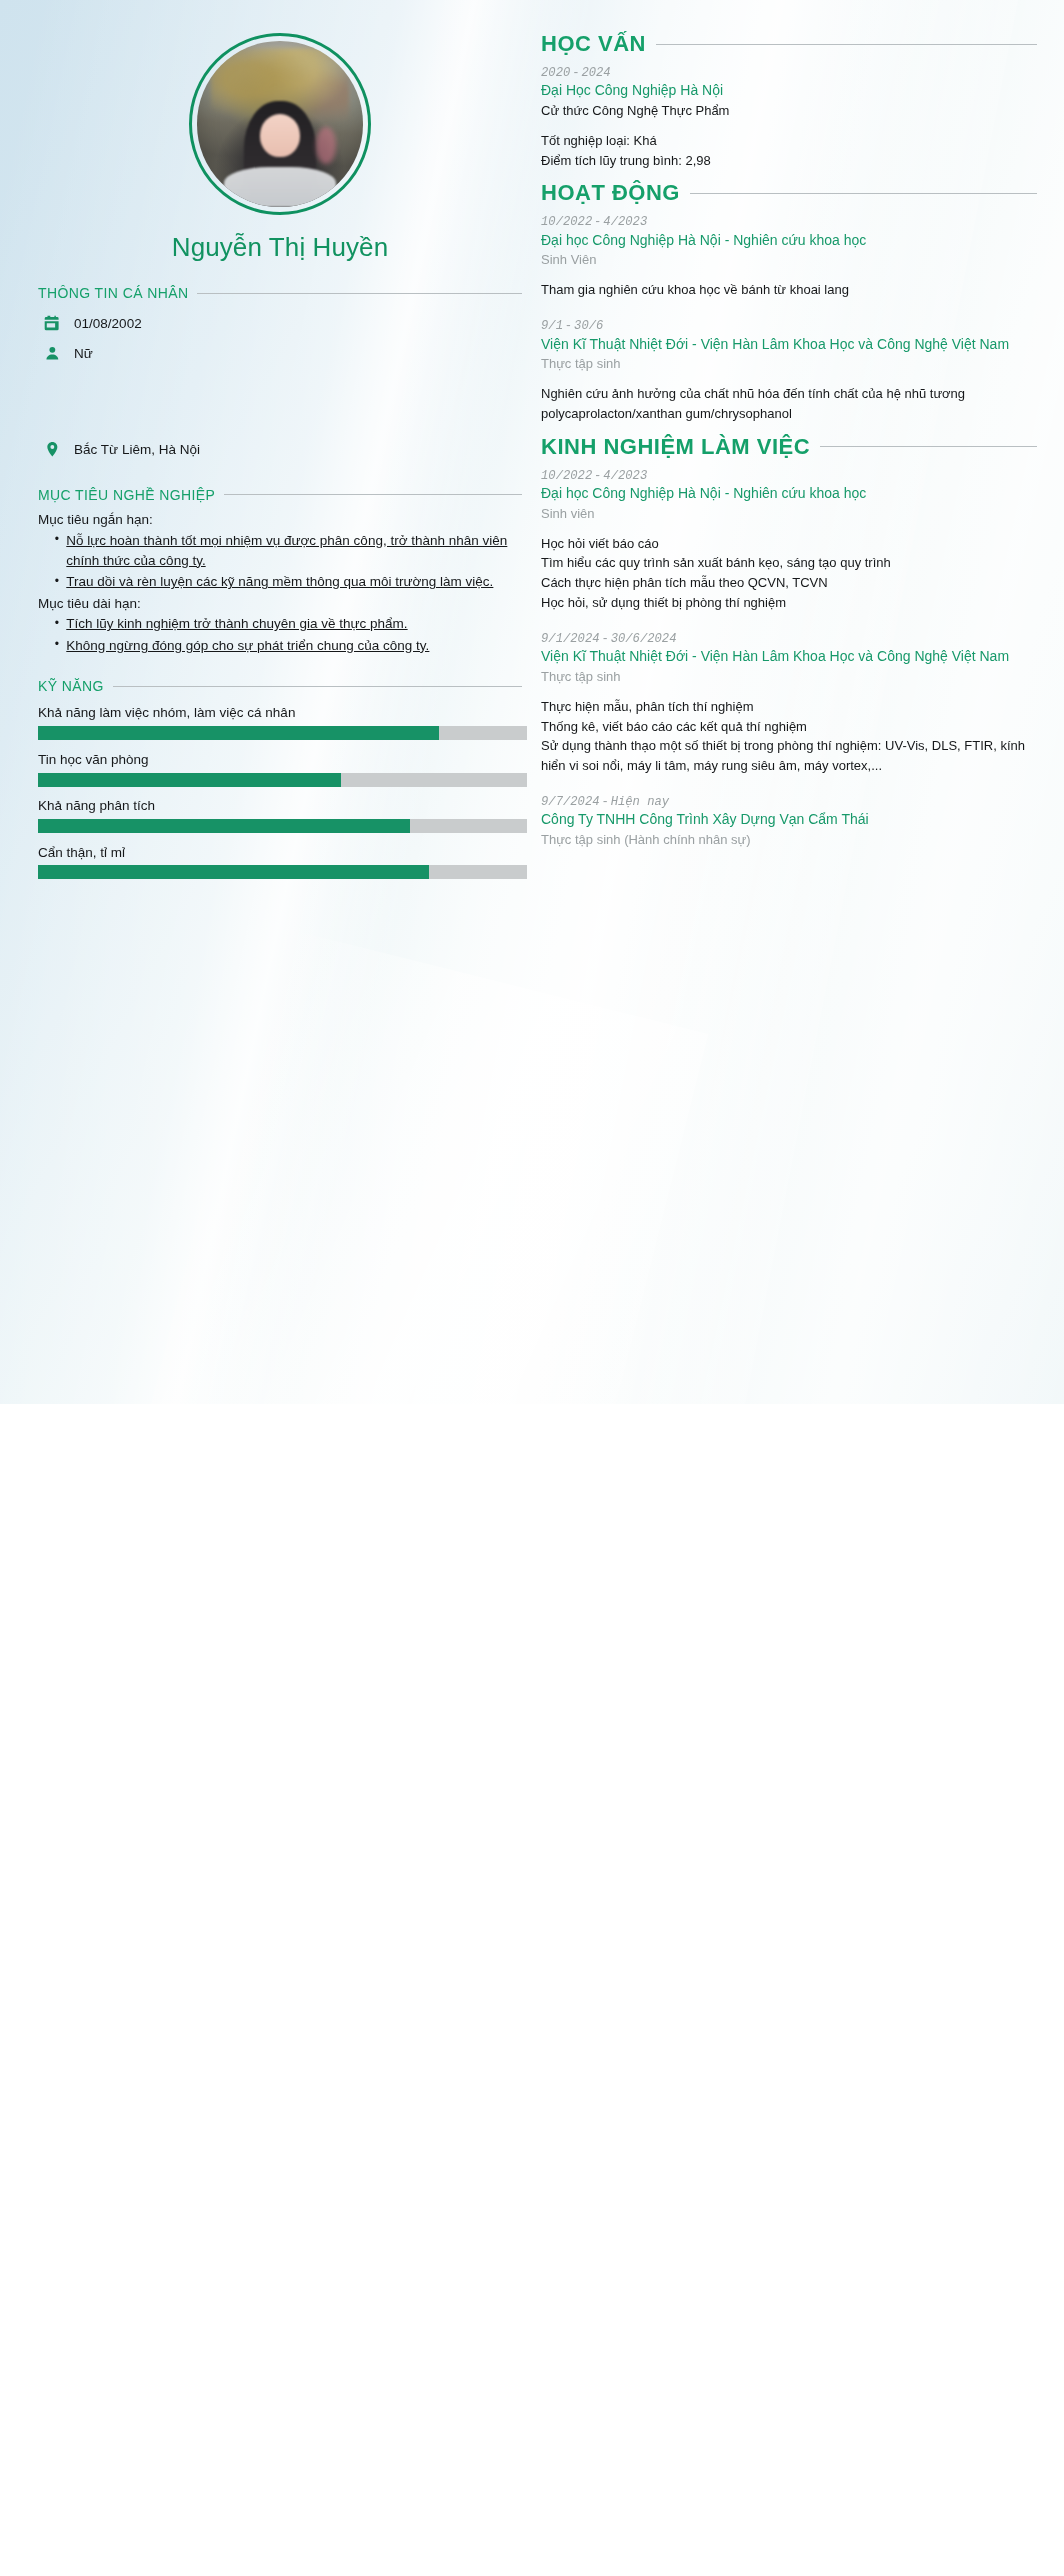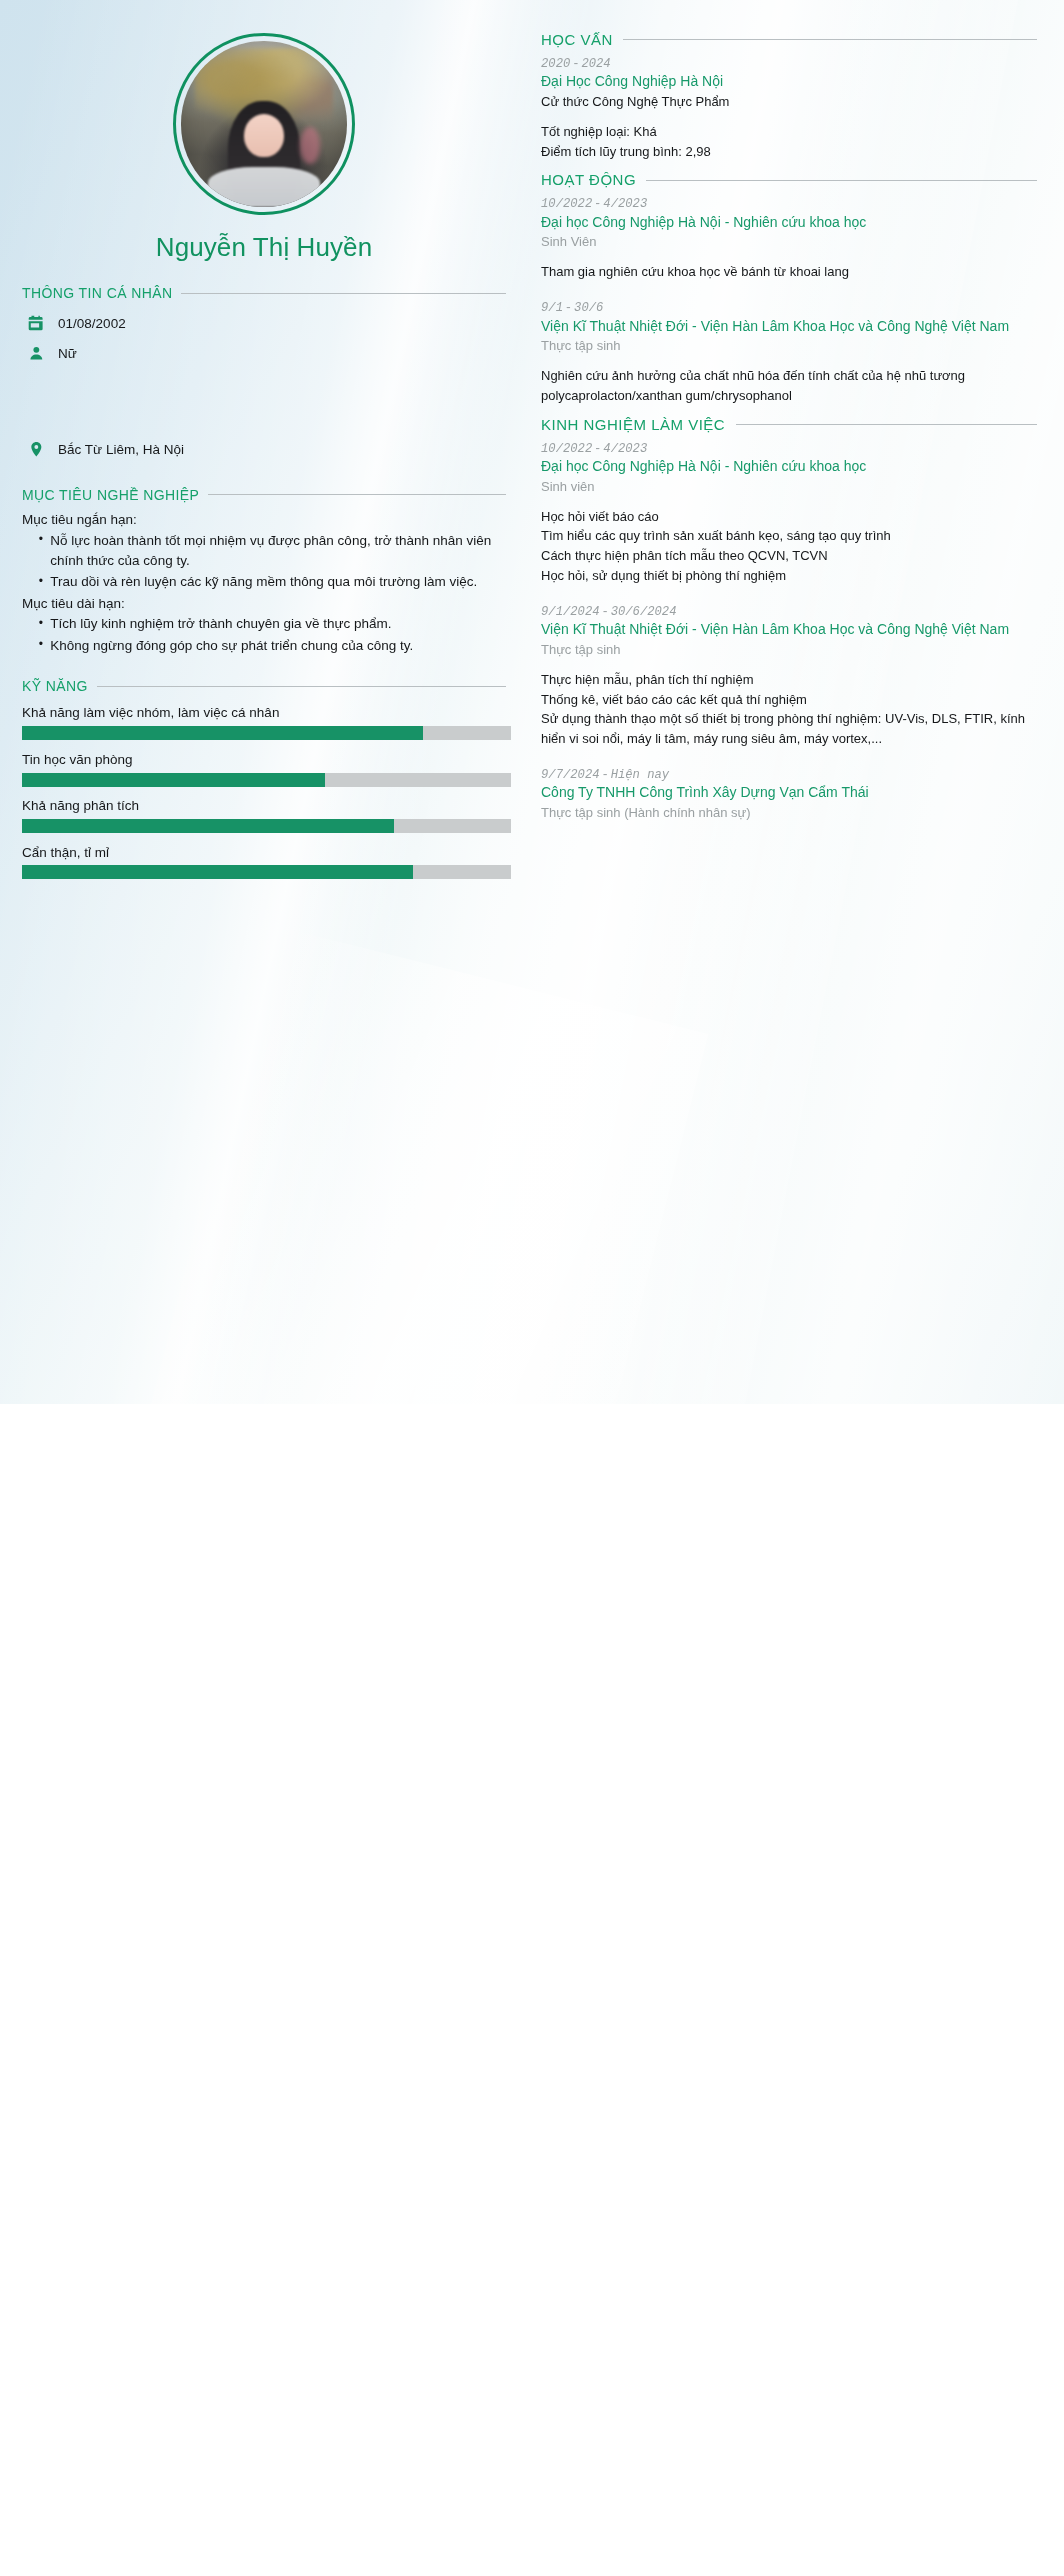--- a/index.html
+++ b/index.html
@@ -57,21 +57,21 @@
   .below-fold {
     position:absolute;
     left:0; top:1404px;
     width:1065px; height:1172px;
     background:#ffffff;
   }
 
   
   .left-col {
     position:absolute;
-    left:0; top:0;
+    left:16px; top:0;
     width:528px;
     padding:0 22px 0 22px;
   }
   .photo-wrap {
     position:relative;
     margin:33px auto 0 auto;
     width:182px; height:182px;
     display:flex; align-items:center; justify-content:center;
   }
   .photo-ring {
@@ -189,20 +189,21 @@
     list-style:none;
     padding-left:16.7px;
   }
   .obj-list li {
     position:relative;
     font-size:13.5px;
     color:#16181a;
     line-height:1.5;
     padding-left:11.6px;
     margin-bottom:1.3px;
+    text-decoration:underline;
   }
   .obj-list li:before {
     content:"\2022";
     position:absolute;
     left:0; top:-0.6px;
     font-size:12.2px;
     color:#16181a;
   }
 
   .skill {
@@ -234,25 +235,25 @@
   }
   .rsec { margin-top:10px; }
   .rsec:first-child { margin-top:31px; }
   .rsec-head {
     display:flex;
     align-items:center;
     gap:10.3px;
     margin-bottom:9px;
   }
   .rsec-title {
-    font-size:15px;
+    font-size:22px;
     color:#15a06a;
     letter-spacing:0.5px;
     white-space:nowrap;
-    font-weight:400;
+    font-weight:700;
   }
   .rsec-rule {
     flex:1; height:0.6px; background:#b9bfc2;
   }
   .entry { margin-bottom:7.7px; }
   .entry-date {
     font-size:12.2px;
     color:#9aa0a2;
     font-style:italic;
     margin-bottom:1.3px;

